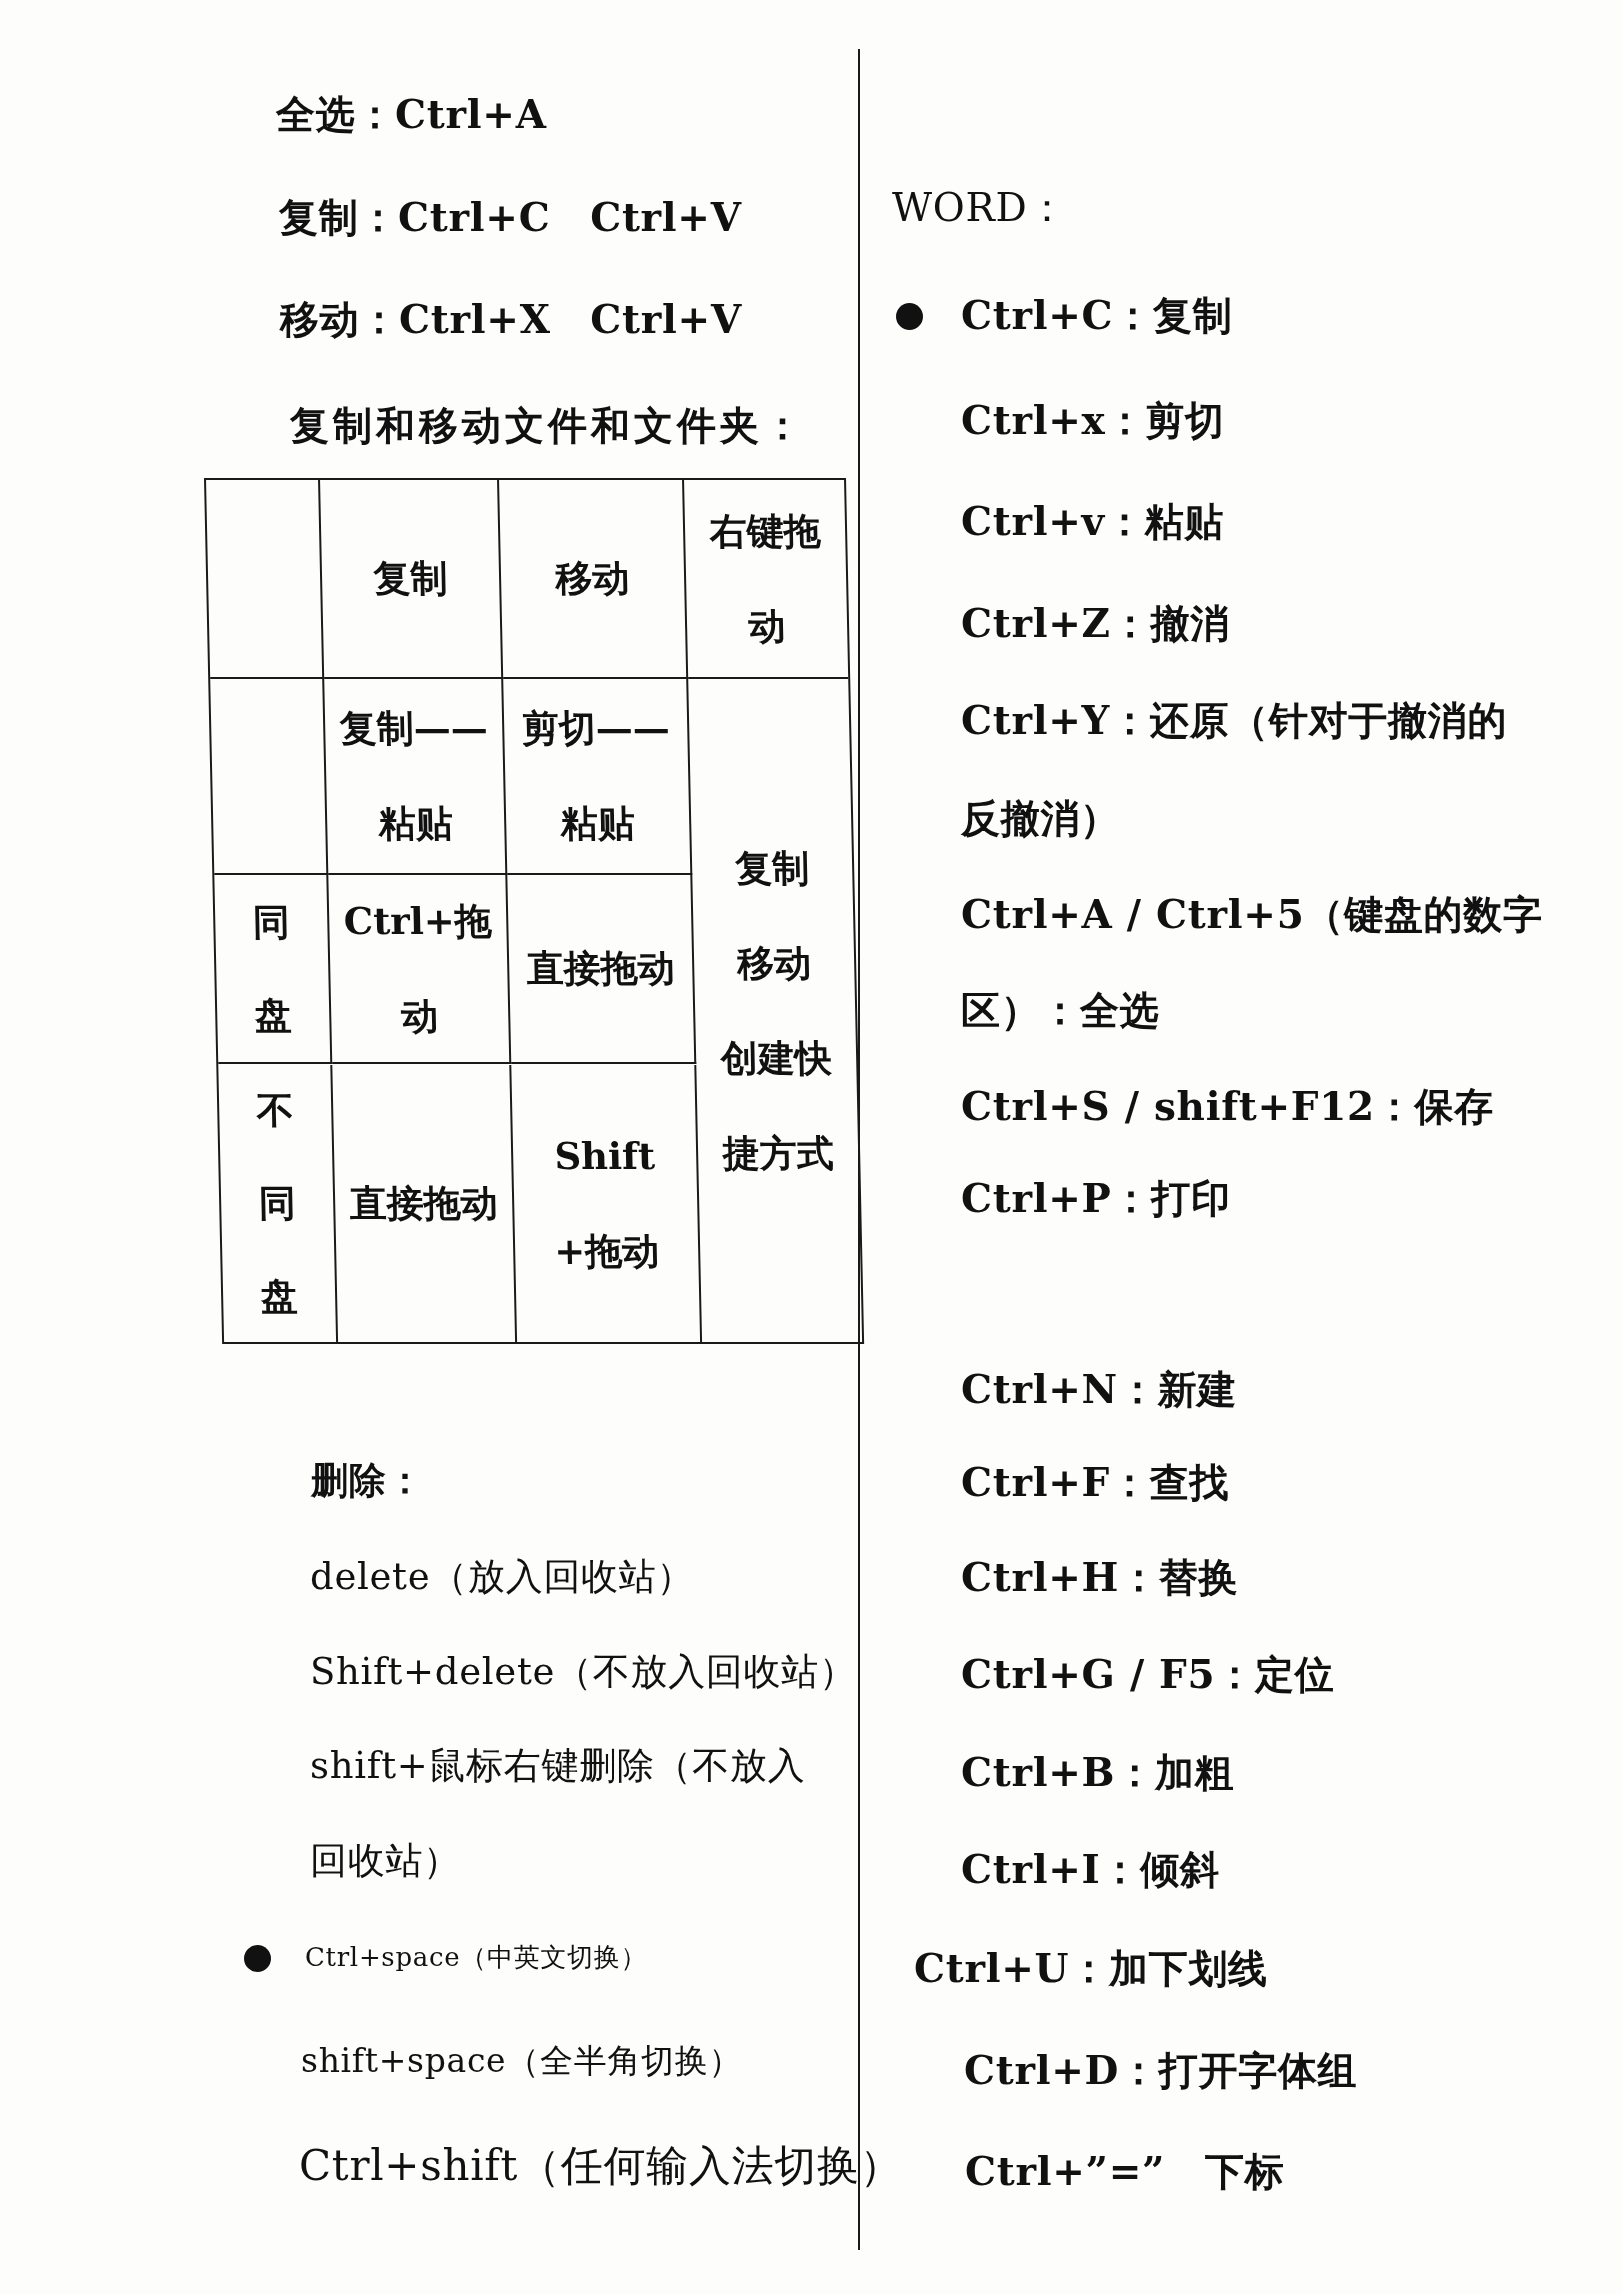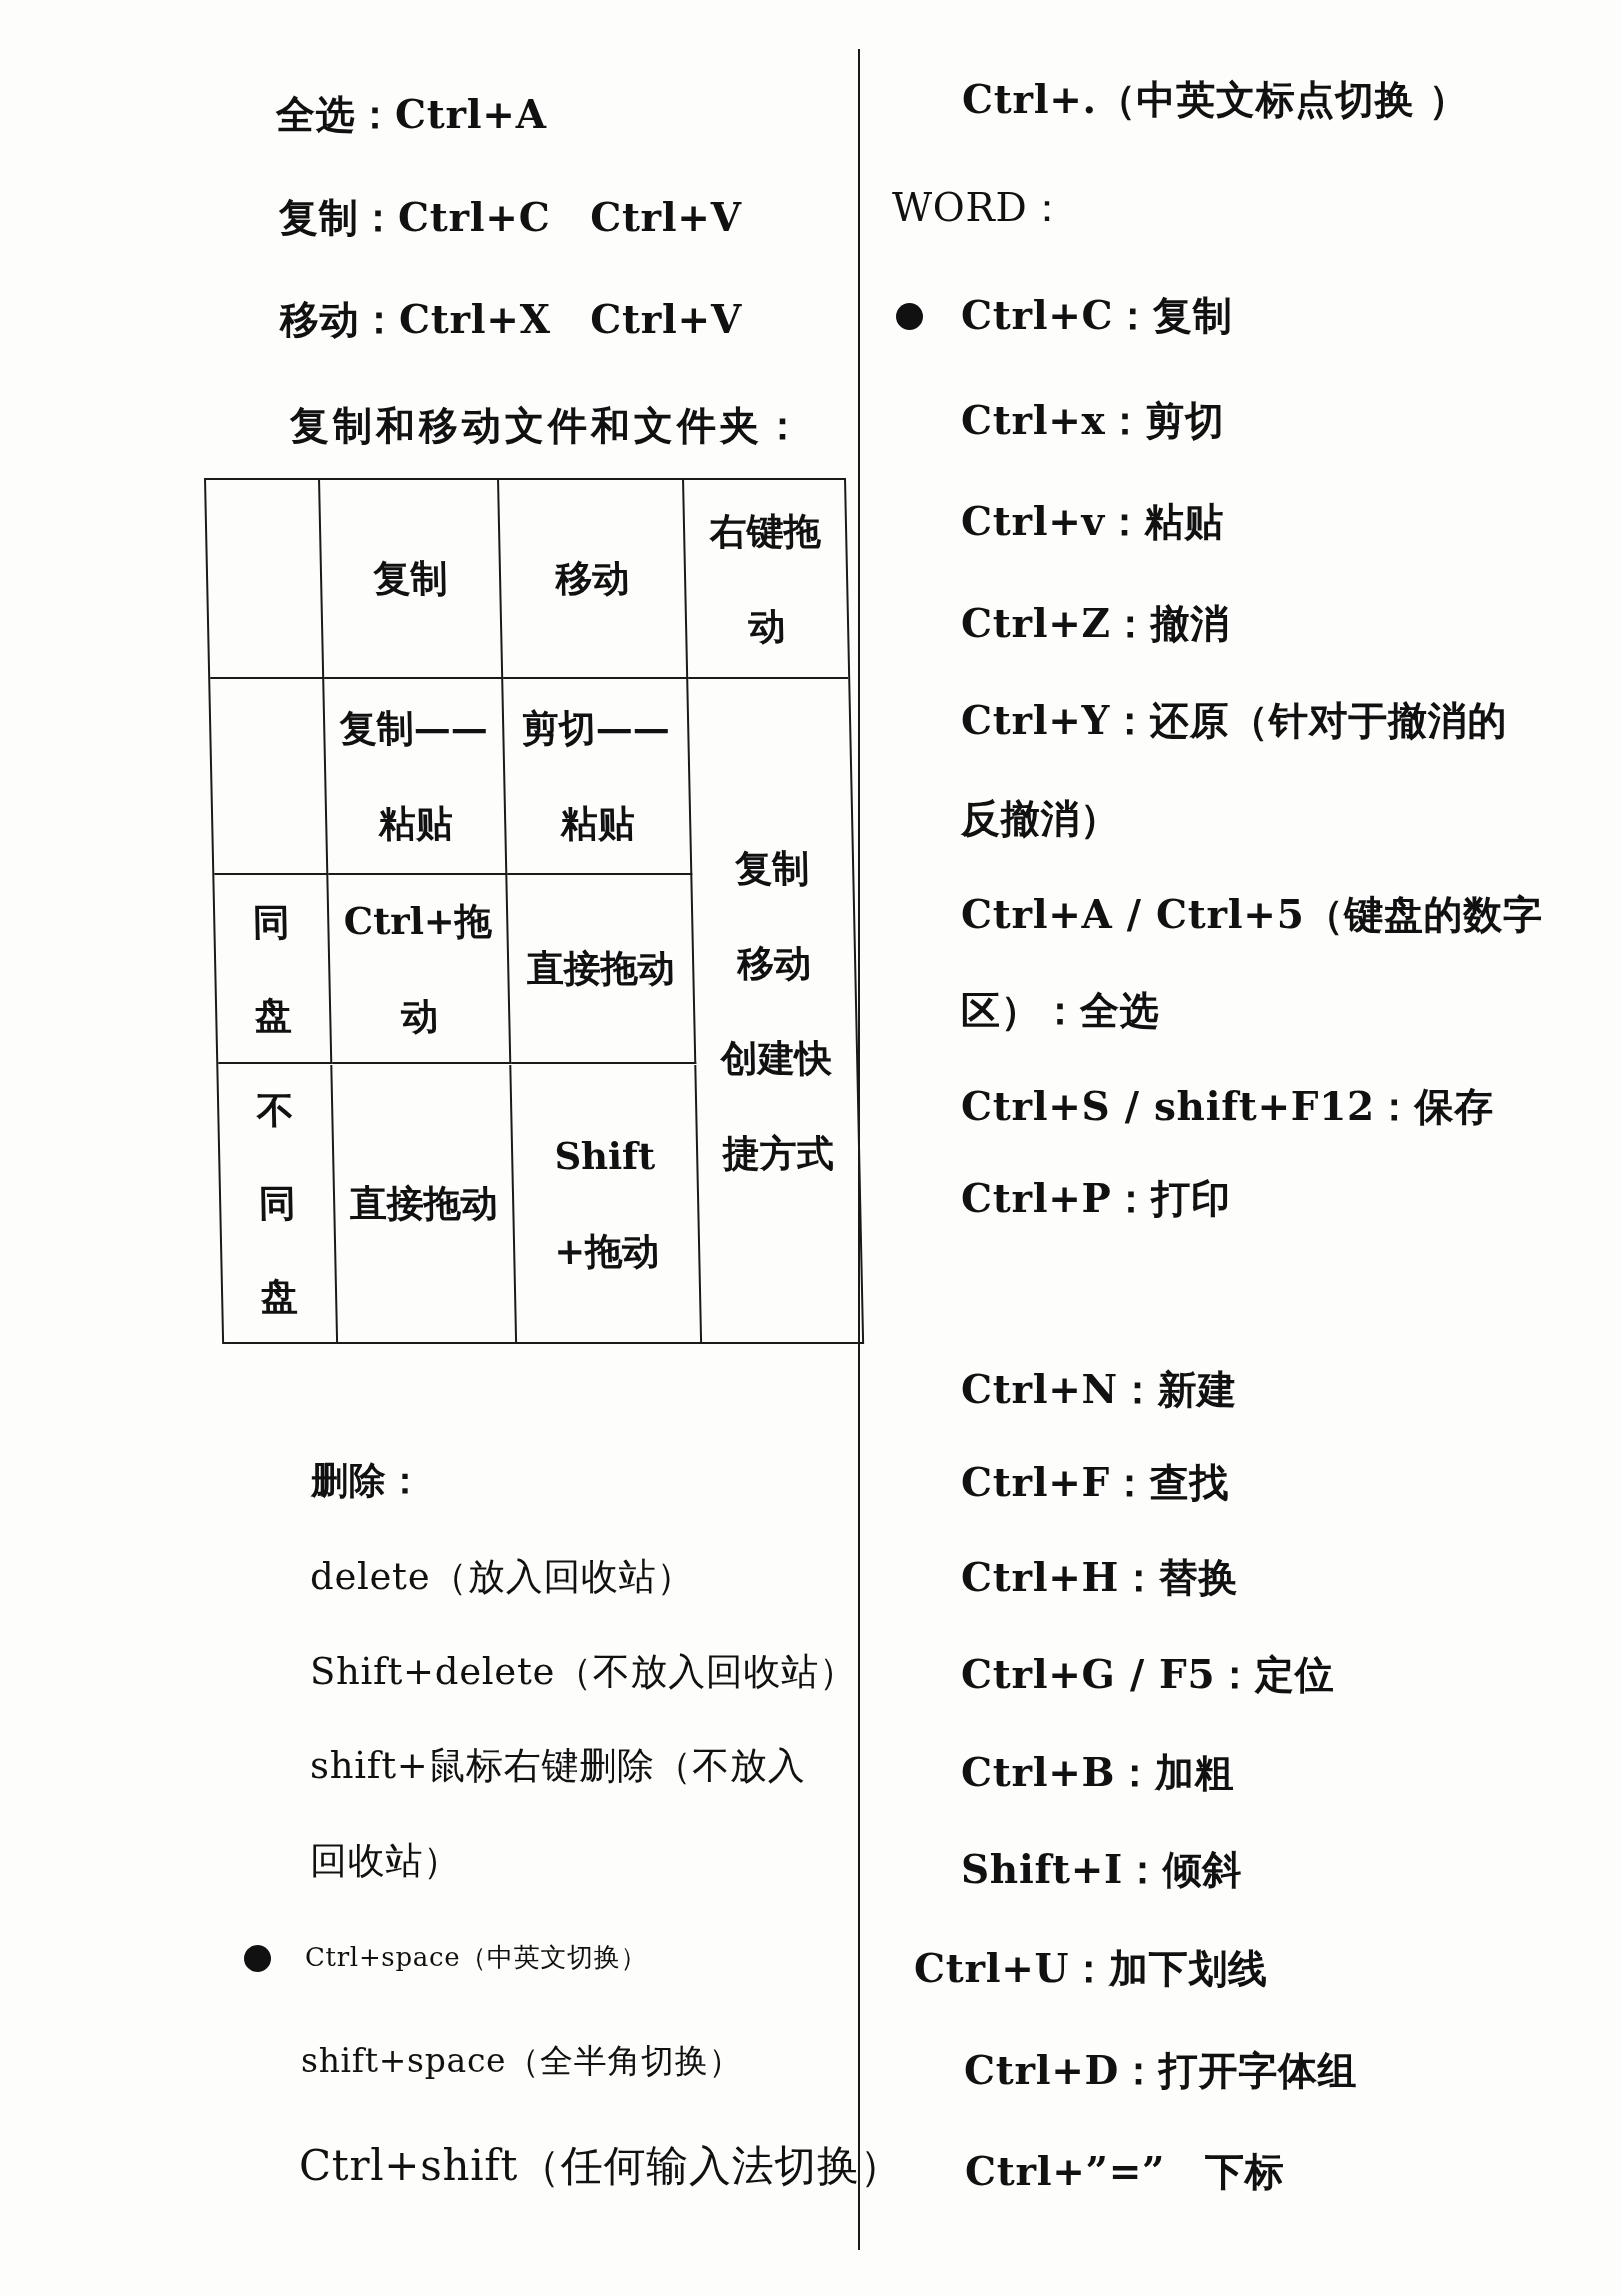--- a/index.html
+++ b/index.html
@@ -120,38 +120,37 @@
   <div class="line" style="left:310px;top:1558px;font-size:37px;font-weight:normal;">delete（放入回收站）</div>
   <div class="line" style="left:310px;top:1653px;font-size:37px;font-weight:normal;">Shift+delete（不放入回收站）</div>
   <div class="line" style="left:310px;top:1747px;font-size:37px;font-weight:normal;">shift+鼠标右键删除（不放入</div>
   <div class="line" style="left:310px;top:1842px;font-size:37px;font-weight:normal;">回收站）</div>
 
   <div class="bullet" style="left:244px;top:1945px;"></div>
   <div class="line" style="left:305px;top:1944px;font-size:26px;font-weight:normal;">Ctrl+space（中英文切换）</div>
   <div class="line" style="left:301px;top:2044px;font-size:33px;font-weight:normal;">shift+space（全半角切换）</div>
   <div class="line" style="left:299px;top:2145px;font-size:42px;font-weight:normal;">Ctrl+shift（任何输入法切换）</div>
 
-  <div class="line" style="left:962px;top:80px;">Ctrl+.（中英文标点切换 ）</div>
   <div class="line" style="left:892px;top:188px;font-weight:normal;">WORD：</div>
 
   <div class="bullet" style="left:896px;top:303px;"></div>
   <div class="line" style="left:961px;top:296px;">Ctrl+C：复制</div>
   <div class="line" style="left:961px;top:401px;">Ctrl+x：剪切</div>
   <div class="line" style="left:961px;top:502px;">Ctrl+v：粘贴</div>
   <div class="line" style="left:961px;top:604px;">Ctrl+Z：撤消</div>
   <div class="line" style="left:961px;top:701px;">Ctrl+Y：还原（针对于撤消的</div>
   <div class="line" style="left:961px;top:799px;">反撤消）</div>
   <div class="line" style="left:961px;top:895px;">Ctrl+A / Ctrl+5（键盘的数字</div>
   <div class="line" style="left:961px;top:991px;">区）：全选</div>
   <div class="line" style="left:961px;top:1087px;">Ctrl+S / shift+F12：保存</div>
   <div class="line" style="left:961px;top:1179px;">Ctrl+P：打印</div>
   <div class="line" style="left:961px;top:1370px;">Ctrl+N：新建</div>
   <div class="line" style="left:961px;top:1463px;">Ctrl+F：查找</div>
   <div class="line" style="left:961px;top:1558px;">Ctrl+H：替换</div>
   <div class="line" style="left:961px;top:1655px;">Ctrl+G / F5：定位</div>
   <div class="line" style="left:961px;top:1753px;">Ctrl+B：加粗</div>
-  <div class="line" style="left:961px;top:1850px;">Shift+I：倾斜</div>
+  <div class="line" style="left:961px;top:1850px;">Ctrl+I：倾斜</div>
   <div class="line" style="left:914px;top:1949px;">Ctrl+U：加下划线</div>
   <div class="line" style="left:964px;top:2051px;">Ctrl+D：打开字体组</div>
   <div class="line" style="left:965px;top:2152px;">Ctrl+”=”　下标</div>
 
 </div>
 
 
 </body></html>

